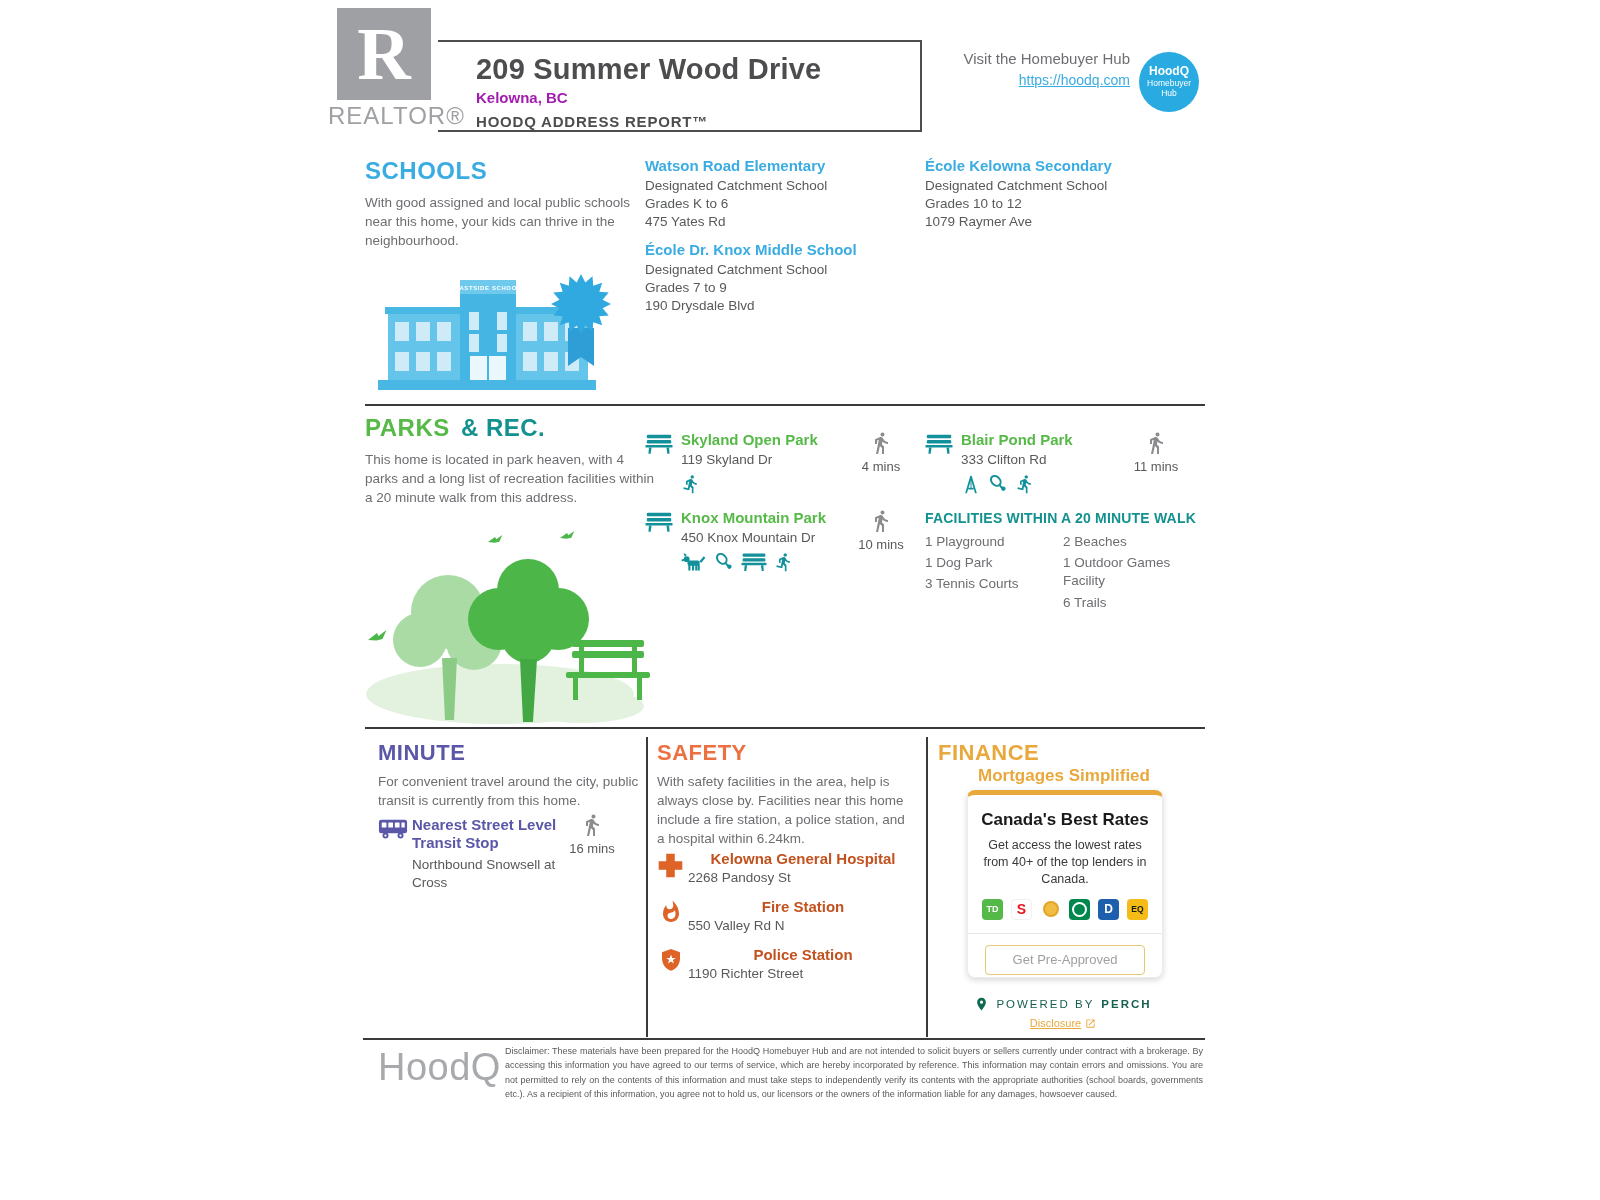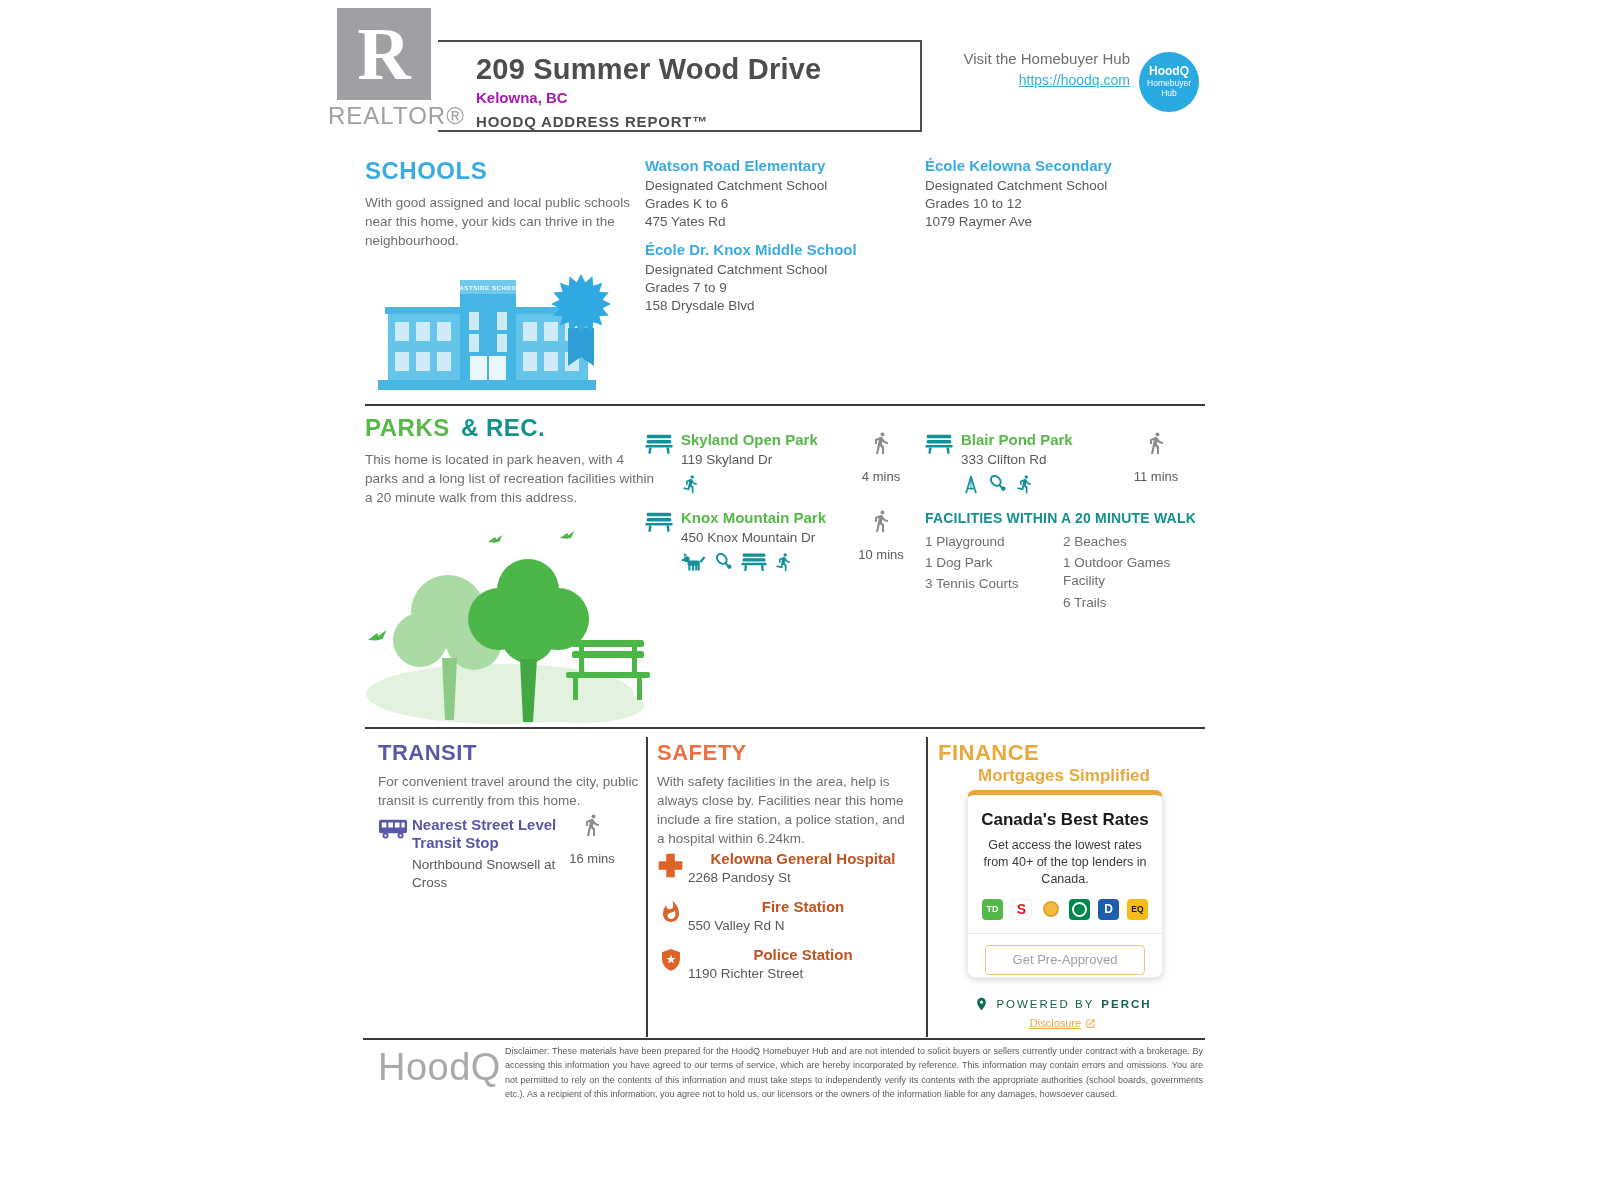--- a/index.html
+++ b/index.html
@@ -38,21 +38,21 @@
   .entry .name{font-size:15px;font-weight:bold;margin-bottom:3px;}
   .entry .line{font-size:13.5px;color:#58595B;line-height:1.32;}
   .park-row{display:flex;}
   .bench-ic{width:28px;height:22px;color:#12919B;flex:none;margin-top:2px;}
   .park-txt{margin-left:8px;}
   .am-row{display:flex;gap:7px;margin-top:5px;align-items:flex-end;}
   .am{height:20px;width:20px;color:#12919B;}
   .am.wide{width:26px;}
   .walk-badge{width:72px;text-align:center;}
   .walk-badge svg{width:24px;height:26px;color:#8A8C8F;}
-  .walk-badge .t{font-size:13px;color:#58595B;margin-top:13px;}
+  .walk-badge .t{font-size:13px;color:#58595B;margin-top:3px;}
 
   
   .fac-title{font-size:14px;font-weight:bold;letter-spacing:.2px;}
   .fac-cols{display:flex;margin-top:7px;}
   .fac-col{width:138px;font-size:13.5px;color:#6D6E71;line-height:1.35;}
   .fac-col div{margin-bottom:3px;}
 
   
   .stop-name{font-size:15px;font-weight:bold;line-height:1.2;}
   .stop-detail{font-size:13.5px;color:#58595B;line-height:1.35;margin-top:4px;}
@@ -235,21 +235,21 @@
   <div class="abs entry" style="left:645px;top:157px;width:270px;">
     <div class="name c-blue">Watson Road Elementary</div>
     <div class="line">Designated Catchment School</div>
     <div class="line">Grades K to 6</div>
     <div class="line">475 Yates Rd</div>
   </div>
   <div class="abs entry" style="left:645px;top:241px;width:270px;">
     <div class="name c-blue">École Dr. Knox Middle School</div>
     <div class="line">Designated Catchment School</div>
     <div class="line">Grades 7 to 9</div>
-    <div class="line">158 Drysdale Blvd</div>
+    <div class="line">190 Drysdale Blvd</div>
   </div>
   <div class="abs entry" style="left:925px;top:157px;width:280px;">
     <div class="name c-blue">École Kelowna Secondary</div>
     <div class="line">Designated Catchment School</div>
     <div class="line">Grades 10 to 12</div>
     <div class="line">1079 Raymer Ave</div>
   </div>
 
   <div class="abs hline" style="left:365px;top:404px;width:840px;"></div>
 
@@ -383,21 +383,21 @@
         <div>1 Outdoor Games Facility</div>
         <div>6 Trails</div>
       </div>
     </div>
   </div>
 
   <div class="abs hline" style="left:365px;top:727px;width:840px;"></div>
   <div class="abs vline" style="left:646px;top:737px;height:300px;"></div>
   <div class="abs vline" style="left:926px;top:737px;height:300px;"></div>
 
-  <div class="abs sec-h2 c-purple" style="left:378px;top:740px;">TRANSIT</div>
+  <div class="abs sec-h2 c-purple" style="left:378px;top:740px;">MINUTE</div>
   <div class="abs desc" style="left:378px;top:772px;width:272px;">For convenient travel around the city, public transit is currently from this home.</div>
   <svg class="abs" style="left:378px;top:818px;width:30px;height:22px;color:#5B57A8;">
       <use href="#i-bus"></use>
     </svg>
   <div class="abs stop-name c-purple" style="left:412px;top:816px;width:162px;">Nearest Street Level Transit Stop</div>
   <div class="abs stop-detail" style="left:412px;top:852px;width:152px;">Northbound Snowsell at Cross</div>
   <div class="abs walk-badge" style="left:556px;top:812px;">
     <svg style="margin:0 auto;">
         <use href="#i-walk"></use>
       </svg>

